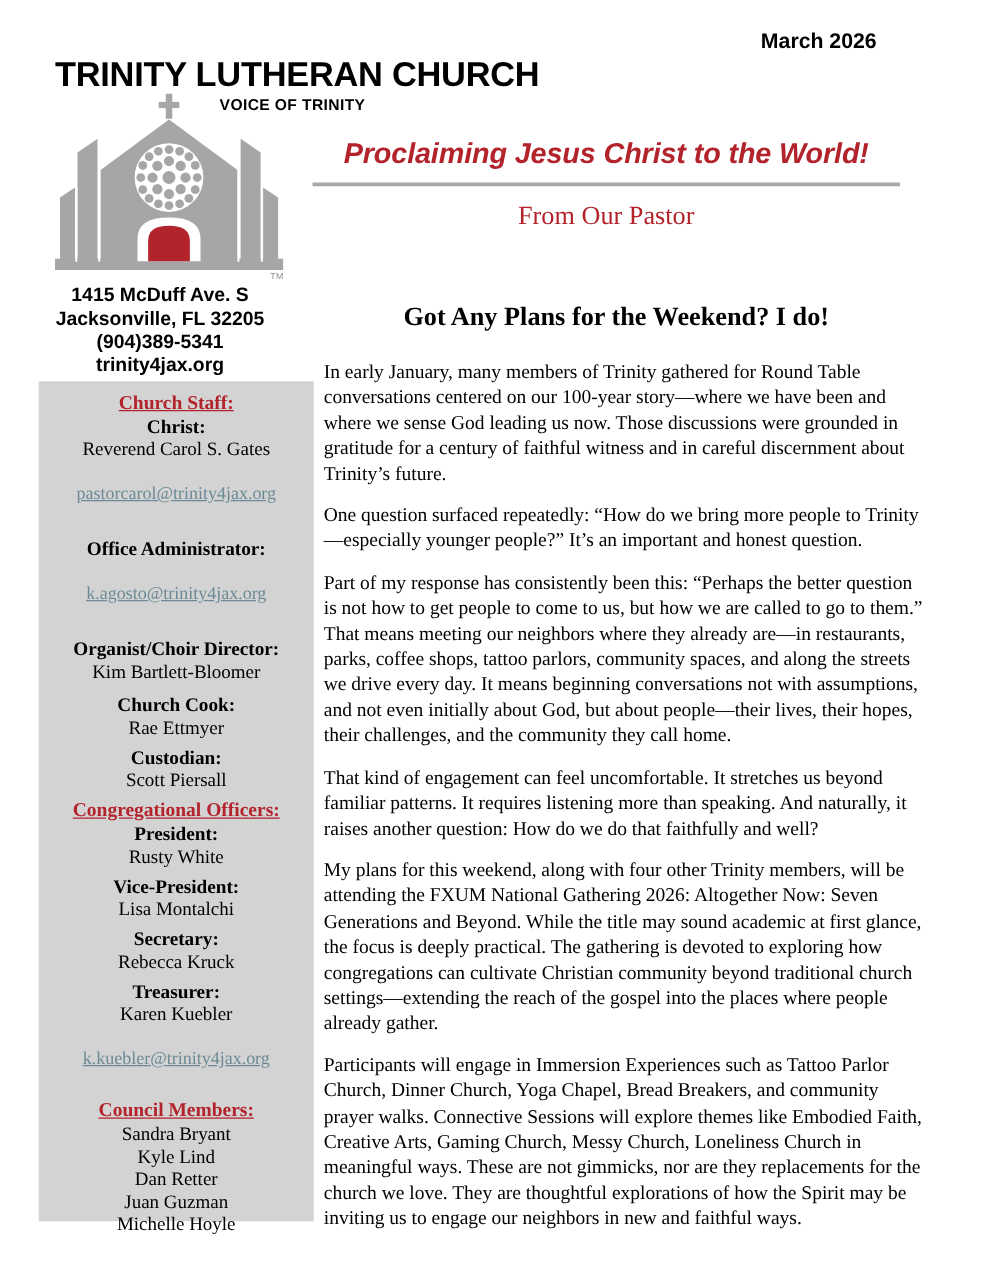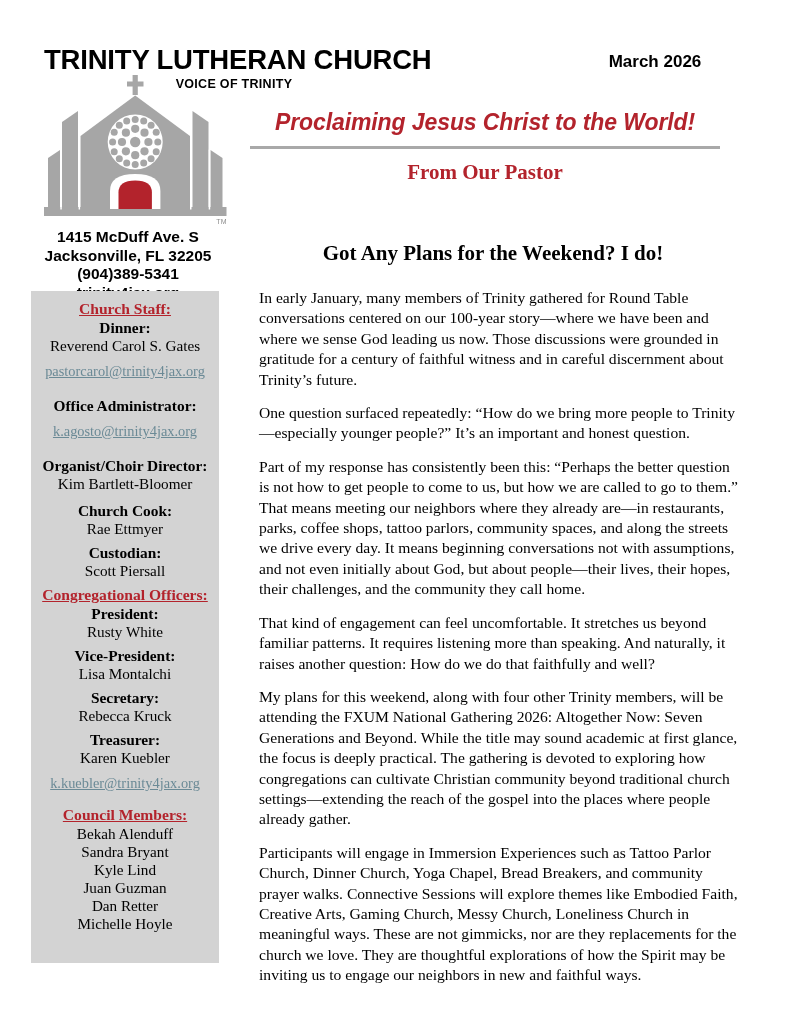--- a/index.html
+++ b/index.html
@@ -44,21 +44,21 @@
     text-align: center;
     font-family: "Liberation Sans", sans-serif;
     font-weight: bold;
     font-size: 12.5px;
     letter-spacing: 0.3px;
     color: #000;
   }
   .issue-date {
     position: absolute;
     left: 555px;
-    top: 52px;
+    top: 23px;
     width: 200px;
     text-align: center;
     font-family: "Liberation Sans", sans-serif;
     font-weight: bold;
     font-size: 17px;
     color: #000;
   }
 
   
   .logo-wrap {
@@ -115,31 +115,31 @@
     height: 3px;
     background: #a9a9a9;
   }
   .from-our-pastor {
     position: absolute;
     left: 243px;
     top: 160px;
     width: 484px;
     text-align: center;
     font-family: "Liberation Serif", serif;
-    font-weight: bold;
+    font-weight: normal;
     font-size: 21px;
     color: #b3232c;
   }
 
   
   .sidebar {
     position: absolute;
     left: 31px;
-    top: 291px;
-    width: 188px;
+    top: 305px;
+    width: 220px;
     height: 672px;
     background: #d3d3d3;
     box-sizing: border-box;
     padding: 9px 6px 0 6px;
     text-align: center;
     font-family: "Liberation Serif", serif;
     font-size: 15.2px;
     line-height: 17.6px;
     color: #000;
   }
@@ -160,21 +160,21 @@
   .sb-person {
     font-size: 15.2px;
     line-height: 18px;
     margin: 0;
   }
   .sb-email {
     font-size: 14.4px;
     line-height: 17px;
     color: #6b8a96;
     text-decoration: underline;
-    margin: 8px;
+    margin: 18px;
     display: block;
     word-break: break-all;
   }
   .sb-gap { height: 9px; }
   .sb-gap-sm { height: 6px; }
 
   
   .article {
     position: absolute;
     left: 243px;
@@ -279,21 +279,21 @@
 
 <div class="tagline">Proclaiming Jesus Christ to the World!</div>
 <div class="tagline-rule"></div>
 <div class="from-our-pastor">From Our Pastor</div>
 
 <div class="sidebar">
 
   <div class="sb-section-head">Church Staff:</div>
 
   <div>
-    <div class="sb-role">Dinner:</div>
+    <div class="sb-role">Christ:</div>
     <div class="sb-person">Reverend Carol S. Gates</div>
     <a class="sb-email" href="#">pastorcarol@trinity4jax.org</a>
   </div>
   <div class="sb-gap"></div>
 
   <div>
     <div class="sb-role">Office Administrator:</div>
     <a class="sb-email" href="#">k.agosto@trinity4jax.org</a>
   </div>
   <div class="sb-gap"></div>
@@ -338,25 +338,24 @@
 
   <div>
     <div class="sb-role">Treasurer:</div>
     <div class="sb-person">Karen Kuebler</div>
     <a class="sb-email" href="#">k.kuebler@trinity4jax.org</a>
   </div>
   <div class="sb-gap-sm"></div>
 
   <div class="sb-section-head">Council Members:</div>
 
-  <div class="sb-person">Bekah Alenduff</div>
   <div class="sb-person">Sandra Bryant</div>
   <div class="sb-person">Kyle Lind</div>
+  <div class="sb-person">Dan Retter</div>
   <div class="sb-person">Juan Guzman</div>
-  <div class="sb-person">Dan Retter</div>
   <div class="sb-person">Michelle Hoyle</div>
 </div>
 
 <div class="article">
   <div class="article-title">Got Any Plans for the Weekend? I do!</div>
   <p>In early January, many members of Trinity gathered for Round Table conversations centered on our 100-year story—where we have been and where we sense God leading us now. Those discussions were grounded in gratitude for a century of faithful witness and in careful discernment about Trinity’s future.</p>
   <p>One question surfaced repeatedly: “How do we bring more people to Trinity—especially younger people?” It’s an important and honest question.</p>
   <p>Part of my response has consistently been this: “Perhaps the better question is not how to get people to come to us, but how we are called to go to them.” That means meeting our neighbors where they already are—in restaurants, parks, coffee shops, tattoo parlors, community spaces, and along the streets we drive every day. It means beginning conversations not with assumptions, and not even initially about God, but about people—their lives, their hopes, their challenges, and the community they call home.</p>
   <p>That kind of engagement can feel uncomfortable. It stretches us beyond familiar patterns. It requires listening more than speaking. And naturally, it raises another question: How do we do that faithfully and well?</p>
   <p>My plans for this weekend, along with four other Trinity members, will be attending the FXUM National Gathering 2026: Altogether Now: Seven Generations and Beyond. While the title may sound academic at first glance, the focus is deeply practical. The gathering is devoted to exploring how congregations can cultivate Christian community beyond traditional church settings—extending the reach of the gospel into the places where people already gather.</p>

